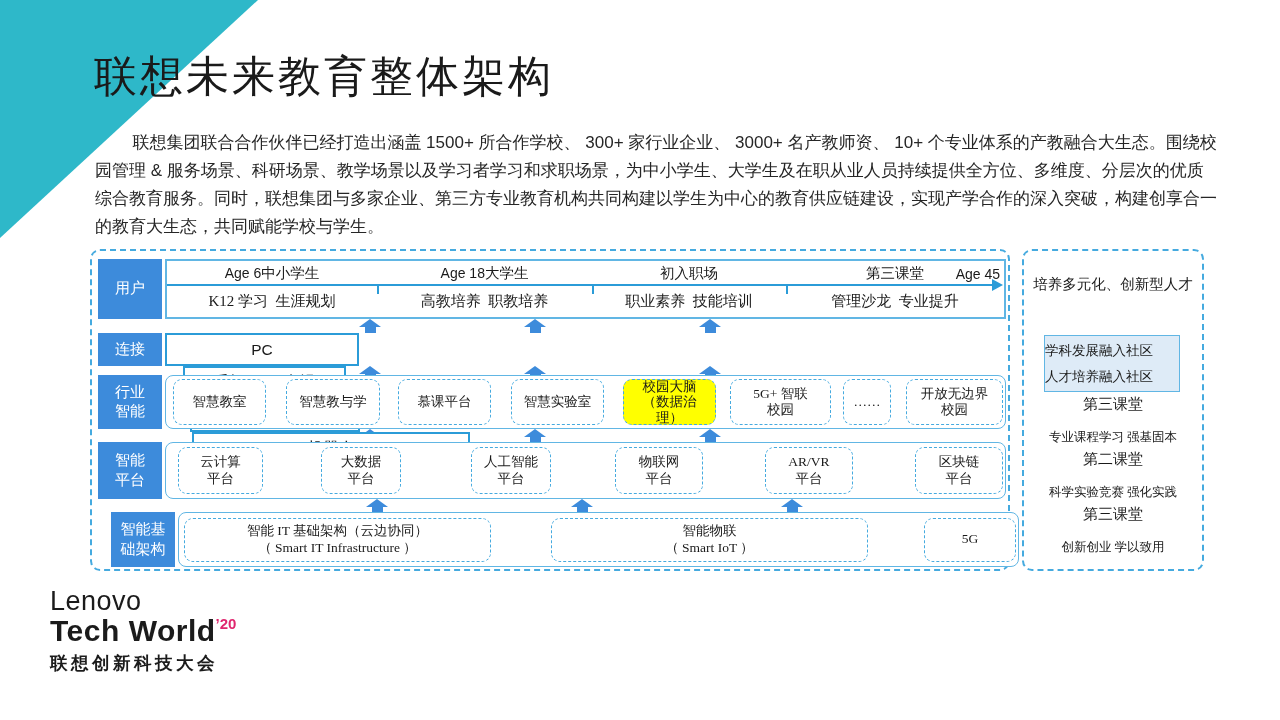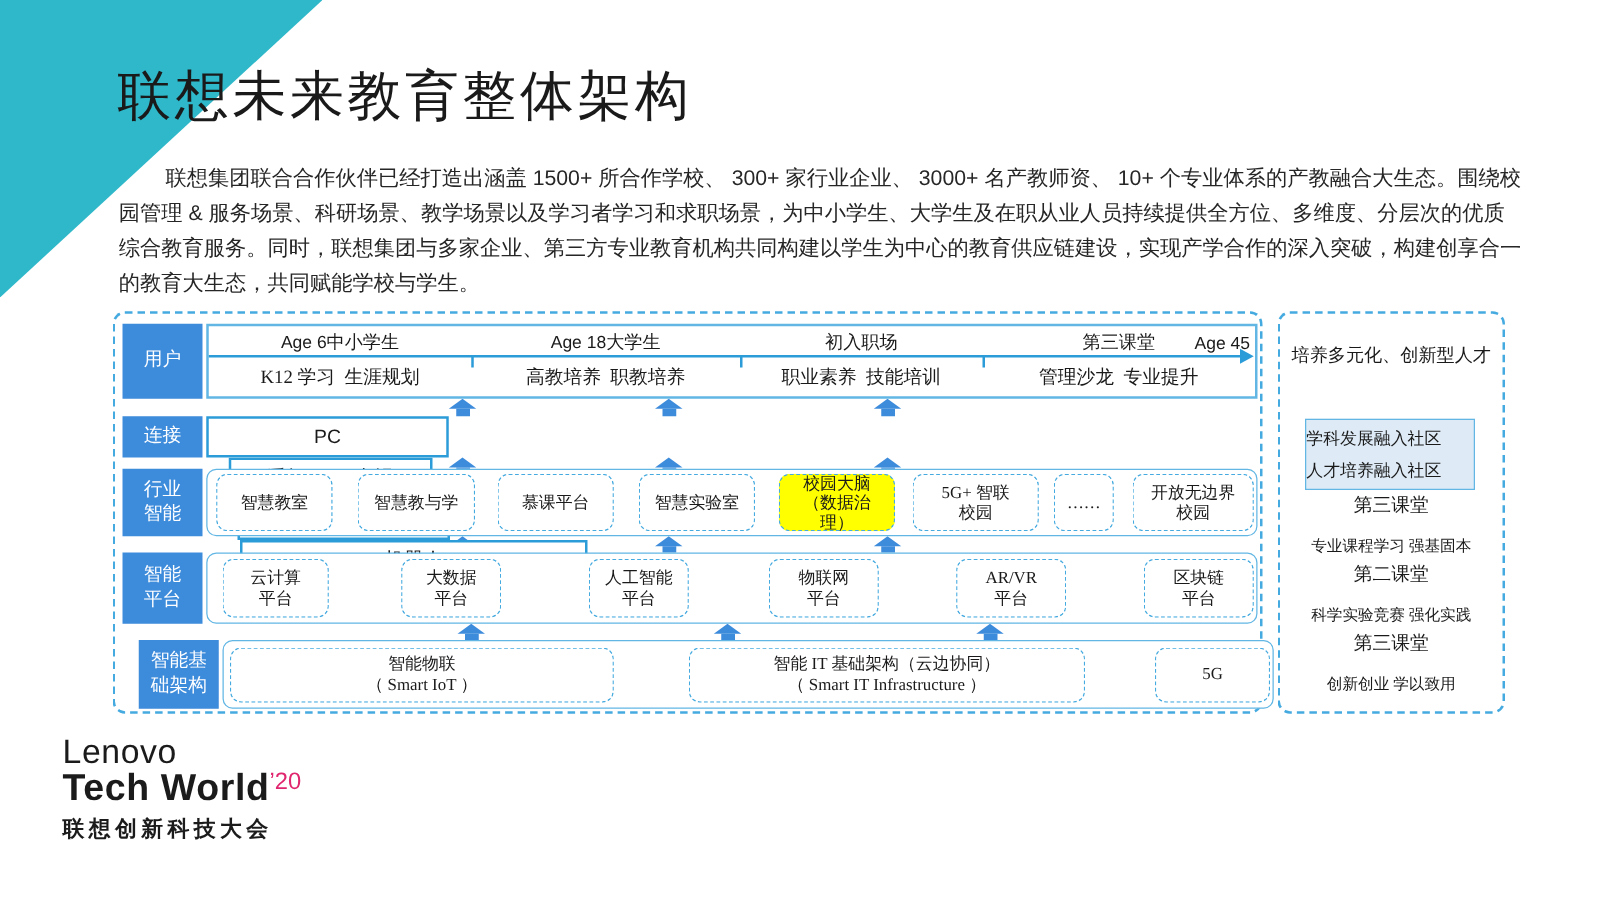--- a/index.html
+++ b/index.html
@@ -103,21 +103,21 @@
   .panel-heading{font-size:15px;}
   .panel-desc{font-size:12.5px;}
   .panel-heading + .panel-desc{margin-top:15px;}
   .panel-desc + .panel-heading{margin-top:4px;}
 
   
   .logo{position:absolute;left:50px;top:586px;color:#1b1b1b;}
   .logo-lenovo{font-size:27px;font-weight:500;letter-spacing:0.5px;}
   .logo-tw-row{display:flex;align-items:flex-start;margin-top:-3px;}
   .logo-tw{font-size:30px;font-weight:700;letter-spacing:0.5px;}
-  .logo-year{font-size:19px;font-weight:400;color:var(--logo-pink);margin-top:1px;}
+  .logo-year{font-size:15px;font-weight:700;color:var(--logo-pink);margin-top:1px;}
   .logo-cn{font-size:17.5px;font-weight:700;letter-spacing:3.5px;margin-top:3px;}
 </style>
 </head>
 <body>
 
 <div class="corner-triangle"></div>
 
 <div class="title">联想未来教育整体架构</div>
 
 <div class="intro">联想集团联合合作伙伴已经打造出涵盖 1500+ 所合作学校、 300+ 家行业企业、 3000+ 名产教师资、 10+ 个专业体系的产教融合大生态。围绕校园管理 &amp; 服务场景、科研场景、教学场景以及学习者学习和求职场景，为中小学生、大学生及在职从业人员持续提供全方位、多维度、分层次的优质综合教育服务。同时，联想集团与多家企业、第三方专业教育机构共同构建以学生为中心的教育供应链建设，实现产学合作的深入突破，构建创享合一的教育大生态，共同赋能学校与学生。</div>
@@ -209,24 +209,24 @@
 平台</div>
         <div class="dash-box r4">区块链
 平台</div>
       </div>
   </div>
 
   <div class="row" id="row-infra">
     <div class="row-label">智能基
 础架构</div>
     <div class="row-content box-strip">
+        <div class="dash-box r5">智能 IT 基础架构（云边协同）
+（ Smart IT Infrastructure ）</div>
         <div class="dash-box r5">智能物联
 （ Smart IoT ）</div>
-        <div class="dash-box r5">智能 IT 基础架构（云边协同）
-（ Smart IT Infrastructure ）</div>
         <div class="dash-box r5">5G</div>
       </div>
   </div>
 
 <div class="up-arrow" style="left: 278px; top: 68px; height: 14px;">
       <div class="head"></div>
       <div class="shaft"></div>
     </div>
     <div class="up-arrow" style="left: 443px; top: 68px; height: 14px;">
       <div class="head"></div>

